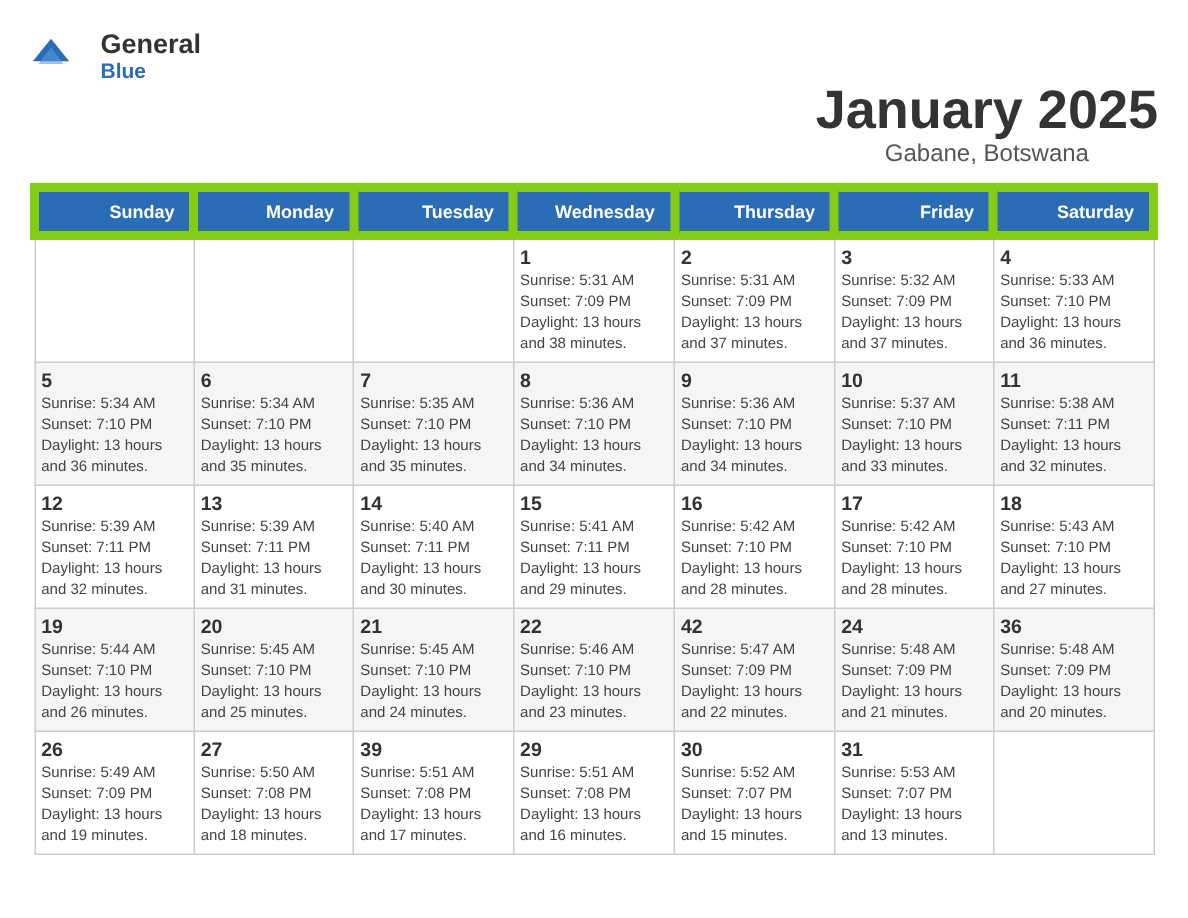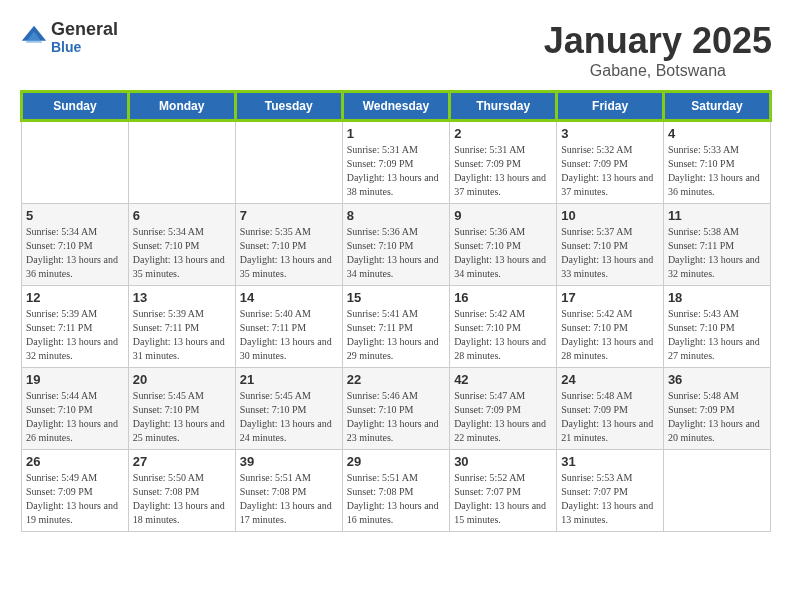--- a/index.html
+++ b/index.html
@@ -12,21 +12,21 @@
     }
     .header {
       display: flex;
       justify-content: space-between;
       align-items: flex-start;
       margin-bottom: 10px;
     }
     .logo {
       display: flex;
       align-items: center;
-      gap: 3px;
+      gap: 19px;
     }
     .logo-text {
       display: flex;
       flex-direction: column;
       line-height: 1.1;
     }
     .logo-general {
       font-size: 18px;
       font-weight: bold;
       color: #333;
@@ -35,44 +35,45 @@
       font-size: 14px;
       font-weight: bold;
       color: #2a6cb5;
     }
     .logo-icon {
       width: 28px;
       height: 28px;
     }
     .title-block {
       text-align: right;
+      margin-top: 32px;
     }
     .month-title {
       font-size: 36px;
       font-weight: bold;
       color: #333;
     }
     .location {
       font-size: 16px;
       color: #555;
       text-align: center;
     }
     .calendar {
       width: 100%;
       border-collapse: collapse;
       font-size: 11px;
     }
     .calendar th {
       background: #2a6cb5;
       color: white;
       padding: 6px 10px;
-      text-align: center;
+      text-align: right;
       font-size: 12px;
       font-weight: bold;
-      border: 3px solid #84cc16;
+      border: 6px solid #84cc16;
     }
     .calendar td {
       border: 1px solid #ccc;
       vertical-align: top;
       padding: 4px;
       width: 108px;
       min-height: 80px;
       background: #fff;
     }
     .calendar tr:nth-child(even) td {
@@ -81,21 +82,20 @@
     .day-number {
       font-size: 13px;
       font-weight: bold;
       color: #333;
       margin-bottom: 2px;
     }
     .day-info {
       font-size: 10px;
       color: #444;
       line-height: 1.4;
-      font-family: Liberation Serif, serif;
     }
     .empty-cell {
       background: #f9f9f9;
     }
   </style>
 </head>
 <body>
 
 <div class="header">
   <div class="logo">

